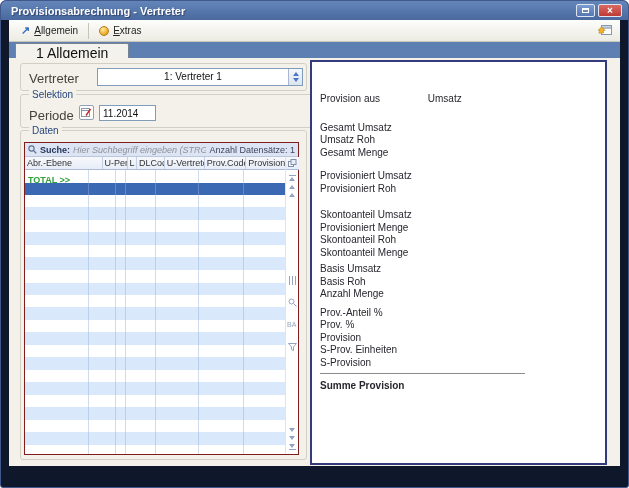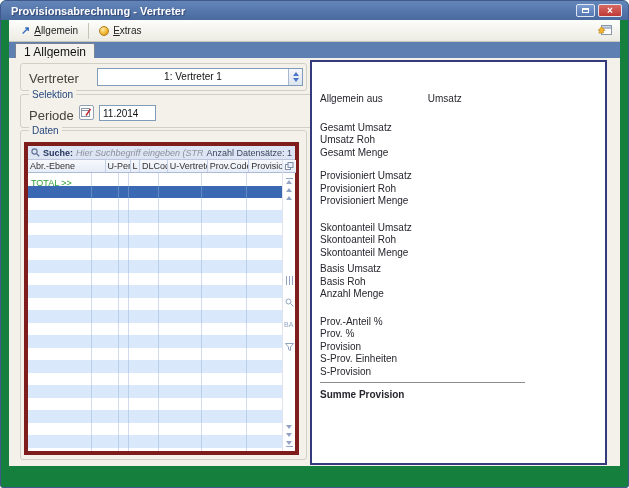--- a/index.html
+++ b/index.html
@@ -1,18 +1,18 @@
 <!DOCTYPE html>
 <html><head>
 <meta charset="utf-8">
 <style>
   * { box-sizing: border-box; margin: 0; padding: 0; }
   html,body { width:629px; height:488px; overflow:hidden; font-family:"Liberation Sans", sans-serif; }
   .window { position:absolute; top:0; left:0; width:629px; height:488px;
-    background:#15803d; border:1px solid #41588c; border-radius:6px 6px 3px 3px; }
+    background:#0f172a; border:1px solid #41588c; border-radius:6px 6px 3px 3px; }
   
   .titlebar { position:absolute; top:0; left:0; right:0; height:19px;
     background:linear-gradient(#6386b9,#49699f); border-radius:5px 5px 0 0;
     display:flex; align-items:center; padding-left:10px; }
   .title { color:#fff; font-size:11px; font-weight:bold; text-shadow:1px 1px 1px rgba(0,0,30,.4); }
   .tb-btn { position:absolute; top:3px; height:13px; border:1px solid #dfe6f2; border-radius:2px;
     display:flex; align-items:center; justify-content:center; }
   .tb-btn.restore { right:33px; width:19px; background:linear-gradient(#7b9cd0,#5577b3); }
   .restore-glyph { width:7px; height:5px; border:1px solid #fff; border-top-width:2px; background:transparent; }
   .tb-btn.close { right:6px; width:24px; background:linear-gradient(#d96a64,#bf3a36); color:#fff;
@@ -25,21 +25,21 @@
   .menu-item { display:flex; align-items:center; gap:4px; padding:2px 6px; font-size:10px; color:#222; cursor:default; }
   .menu-label { display:inline-block; }
   .menu-label::first-letter { text-decoration:underline; }
   .arrow-icon { color:#3a6fc0; font-size:11px; font-weight:bold; line-height:1; }
   .extras-icon { width:10px; height:10px; border-radius:50%;
     background:radial-gradient(circle at 35% 30%, #ffe9a8, #f2b32c 60%, #c98f1f); border:1px solid #b07d19; }
   .toolbar-sep { width:1px; height:16px; background:#c6c3b8; margin:0 4px; }
   .toolbar-right { margin-left:auto; margin-right:8px; }
   
   .tabstrip { position:absolute; top:22px; left:0; right:0; height:16px; background:#5d7fb2; }
-  .tab { position:absolute; left:6px; bottom:0; height:15px; padding:1px 8px; font-size:12px; color:#111;
+  .tab { position:absolute; left:6px; bottom:0; height:15px; padding:1px 20px; font-size:14px; color:#111;
     background:#f4f2ec; border:1px solid #7a8394; border-bottom:none; border-radius:2px 2px 0 0; }
   
   .content { position:absolute; top:38px; left:0; right:0; bottom:0; background:#f3f1ea; }
   .groupbox { position:absolute; border:1px solid #d2d0c4; border-radius:3px; background:#f3f1ea; }
   .gb-caption { position:absolute; top:-6px; left:8px; background:#f3f1ea; padding:0 3px;
     font-size:10px; color:#28477e; line-height:11px; }
   .gb-vertreter { left:11px; top:5px; width:287px; height:28px; }
   .field-label { position:absolute; font-size:13px; color:#44443c; }
   .combo { position:absolute; left:76px; top:4px; width:206px; height:18px; background:#fff;
     border:1px solid #7f9db9; display:flex; }
@@ -50,36 +50,36 @@
   .tri.up { border-bottom:4px solid #4a76c8; }
   .tri.down { border-top:4px solid #4a76c8; }
   .gb-selektion { left:11px; top:36px; width:327px; height:34px; }
   .cal-btn { position:absolute; left:58px; top:10px; width:15px; height:15px; background:#fff;
     border:1px solid #93a0b4; border-radius:2px; display:flex; align-items:center; justify-content:center; }
   .periode-input { position:absolute; left:78px; top:10px; width:57px; height:16px;
     border:1px solid #7f9db9; background:#fff; font-size:10px; padding:0 3px;
     font-family:"Liberation Sans",sans-serif; color:#111; }
   .gb-daten { left:11px; top:72px; width:287px; height:330px; }
   .grid-wrap { position:absolute; left:3px; top:11px; width:275px; height:313px;
-    border:4px solid #7f1d1d; background:#fff; }
+    border:1px solid #7f1d1d; background:#fff; }
   .search-bar { position:absolute; top:0; left:0; right:0; height:14px; background:#dde4f3;
     border-bottom:1px solid #bcc7dd; display:flex; align-items:center; padding:0 3px; gap:3px; }
   .search-label { font-size:9px; font-weight:bold; color:#24365e; }
   .search-input { flex:1; border:none; background:transparent; font-size:9px; outline:none;
     font-family:"Liberation Sans",sans-serif; }
   .search-input::placeholder { color:#8d929c; font-style:italic; }
   .search-count { font-size:9px; color:#3c4burned660; color:#3c4660; white-space:nowrap; }
   .grid-area { position:absolute; left:0; top:14px; width:261px; bottom:0; }
   .grid-header { position:absolute; top:0; left:0; right:0; height:13px; display:flex;
     background:linear-gradient(#f6f8fc,#e7edf7); border-bottom:1px solid #aebbd6; }
   .gh-cell { font-size:9px; color:#333; padding:1px 0 0 2px; border-right:1px solid #c3cfe4;
     overflow:hidden; white-space:nowrap; }
   .c0{width:84px}.c1{width:27px}.c2{width:10px}.c3{width:30px}.c4{width:43px}.c5{width:45px}.c6{width:43px;border-right:none}
   .row-total { position:absolute; top:13px; left:0; right:0; height:13px; background:#fff;
-    font-size:9px; font-weight:normal; color:#2fa036; padding:5px 0 0 3px; }
+    font-size:9px; font-weight:bold; color:#2fa036; padding:5px 0 0 3px; }
   .row-selected { position:absolute; top:26px; left:0; right:0; height:12px; background:#3a68b2; }
   .stripes { position:absolute; top:38px; left:0; right:0; bottom:0;
     background:repeating-linear-gradient(to bottom,#ffffff 0 12.5px,#d9e8fb 12.5px 25px); }
   .colline { position:absolute; top:13px; bottom:0; width:1px; background:rgba(150,175,215,.45); }
   .nav-strip { position:absolute; top:14px; right:0; width:13px; bottom:0; background:#fff;
     border-left:1px solid #dfe3ed; display:flex; flex-direction:column; align-items:center; }
   .colchooser { width:13px; height:13px; background:linear-gradient(#f6f8fc,#e7edf7);
     border-bottom:1px solid #aebbd6; display:flex; align-items:center; justify-content:center; }
   .nav-btn { margin-top:4px; display:flex; flex-direction:column; align-items:center; }
   .ntri { width:0; height:0; border-left:3px solid transparent; border-right:3px solid transparent; }
@@ -87,21 +87,21 @@
   .ntri.down { border-top:4px solid #93a4c2; }
   .nbar { width:7px; height:1px; background:#93a4c2; margin:1px 0; }
   .spacer { flex:1; }
   .tool-ico { margin-top:4px; }
   
   .detail-panel { position:absolute; left:301px; top:2px; width:297px; height:405px;
     background:#fff; border:2px solid #343b7d; padding:31px 10px 0 8px;
     font-size:10px; color:#26262e; }
   .d-row { line-height:12.5px; white-space:nowrap; }
   .d-label { display:inline-block; width:105px; }
-  .mt-a{margin-top:16px}.mt-b{margin-top:11px}.mt-c{margin-top:14px}.mt-d{margin-top:4px}.mt-e{margin-top:15px}
+  .mt-a{margin-top:16px}.mt-b{margin-top:11px}.mt-c{margin-top:14px}.mt-d{margin-top:4px}.mt-e{margin-top:6px}
   .d-sep { margin-top:4px; width:205px; height:1px; background:#8b8b8b; }
   .d-summe { margin-top:6px; font-weight:bold; line-height:12.5px; }
 </style>
 </head>
 <body>
 
 <div class="window">
 
   <div class="titlebar">
     <span class="title">Provisionsabrechnung - Vertreter</span>
@@ -251,32 +251,32 @@
               <span class="ntri down"></span>
               <span class="nbar"></span>
             </div>
           </div>
 
         </div>
       </div>
 
       <div class="detail-panel">
         <div class="d-row head">
-          <span class="d-label">Allgemein aus</span>
+          <span class="d-label">Provision aus</span>
           <span>Umsatz</span>
         </div>
         <div class="d-row mt-a">Gesamt Umsatz</div>
         <div class="d-row">Umsatz Roh</div>
         <div class="d-row">Gesamt Menge</div>
 
         <div class="d-row mt-b">Provisioniert Umsatz</div>
         <div class="d-row">Provisioniert Roh</div>
+        <div class="d-row mt-c">Skontoanteil Umsatz</div>
+
         <div class="d-row">Provisioniert Menge</div>
-
-        <div class="d-row mt-c">Skontoanteil Umsatz</div>
         <div class="d-row">Skontoanteil Roh</div>
         <div class="d-row">Skontoanteil Menge</div>
 
         <div class="d-row mt-d">Basis Umsatz</div>
         <div class="d-row">Basis Roh</div>
         <div class="d-row">Anzahl Menge</div>
 
         <div class="d-row mt-e">Prov.-Anteil %</div>
         <div class="d-row">Prov. %</div>
         <div class="d-row">Provision</div>

